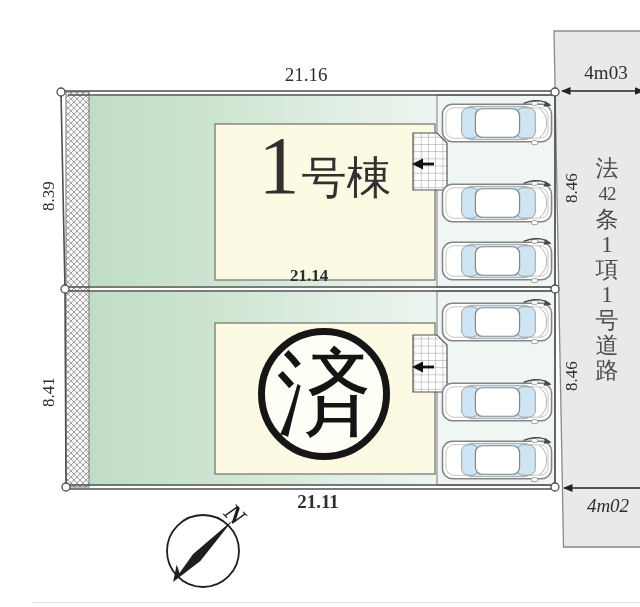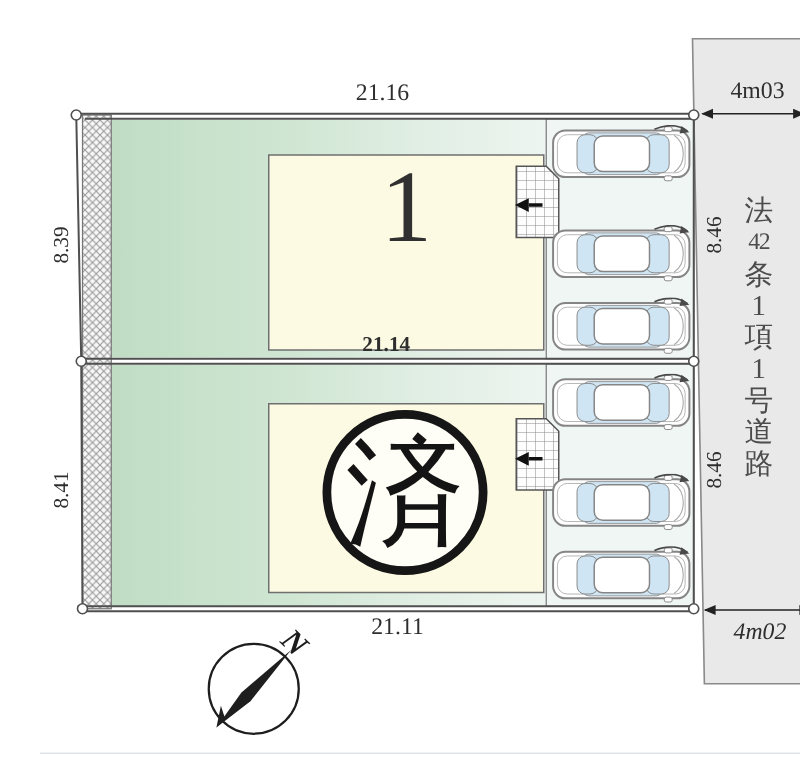--- a/index.html
+++ b/index.html
@@ -140,32 +140,33 @@
         <polygon points="128,551 162,546 214,551 162,556" fill="#1e1e1e"></polygon>
         <polygon points="128,551 143,541.5 138,551" fill="#1e1e1e"></polygon>
       </g>
     </g>
 
     <rect x="0" y="602" width="640" height="1.2" fill="#dfe3e8"></rect>
   </svg>
 
   <div class="lbl dim" style="left:244px;top:64px;width:60px;">21.16</div>
   <div class="lbl dim dim-sm" style="left:247px;top:266px;width:60px;font-weight:bold;">21.14</div>
-  <div class="lbl dim" style="left:256px;top:491px;width:60px;">21.11</div>
+  <div class="lbl dim" style="left:256px;top:491px;width:60px;font-weight:bold;">21.11</div>
 
   <div class="lbl dim dim-sm rot" style="left:-12px;top:186px;width:58px;">8.39</div>
   <div class="lbl dim dim-sm rot" style="left:-12px;top:382px;width:58px;">8.41</div>
   <div class="lbl dim dim-sm rot" style="left:511px;top:178px;width:58px;">8.46</div>
   <div class="lbl dim dim-sm rot" style="left:511px;top:366px;width:58px;">8.46</div>
 
   <div class="lbl dim" style="left:543px;top:62px;width:62px;">4m03</div>
   <div class="lbl dim" style="left:545px;top:495px;width:62px;font-style:italic;">4m02</div>
 
   <div class="lbl bldg1">
     <span class="num">1</span>
+    <span class="suf">号棟</span>
   </div>
 
   <div class="lbl stamp">
     <span>済</span>
   </div>
 
   <div class="lbl road-name">
     <span class="ch">法</span>
     <span class="ch horiz">42</span>
     <span class="ch">条</span>

